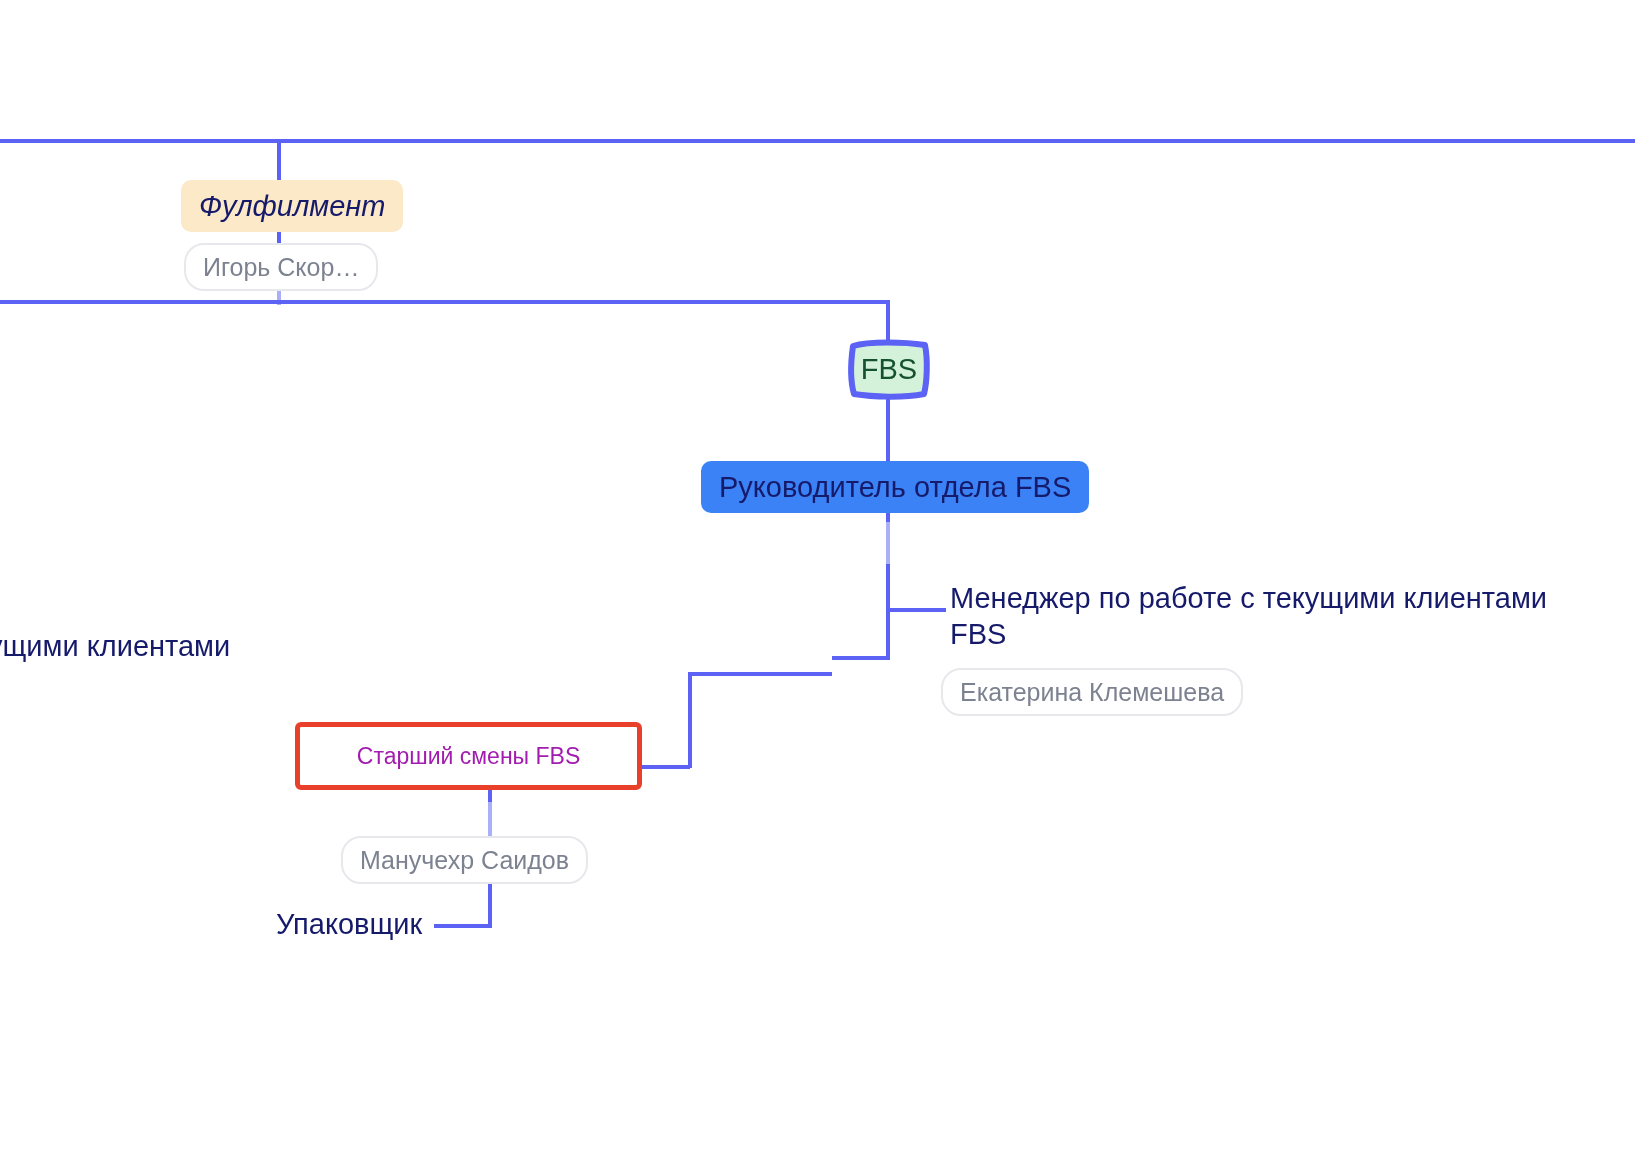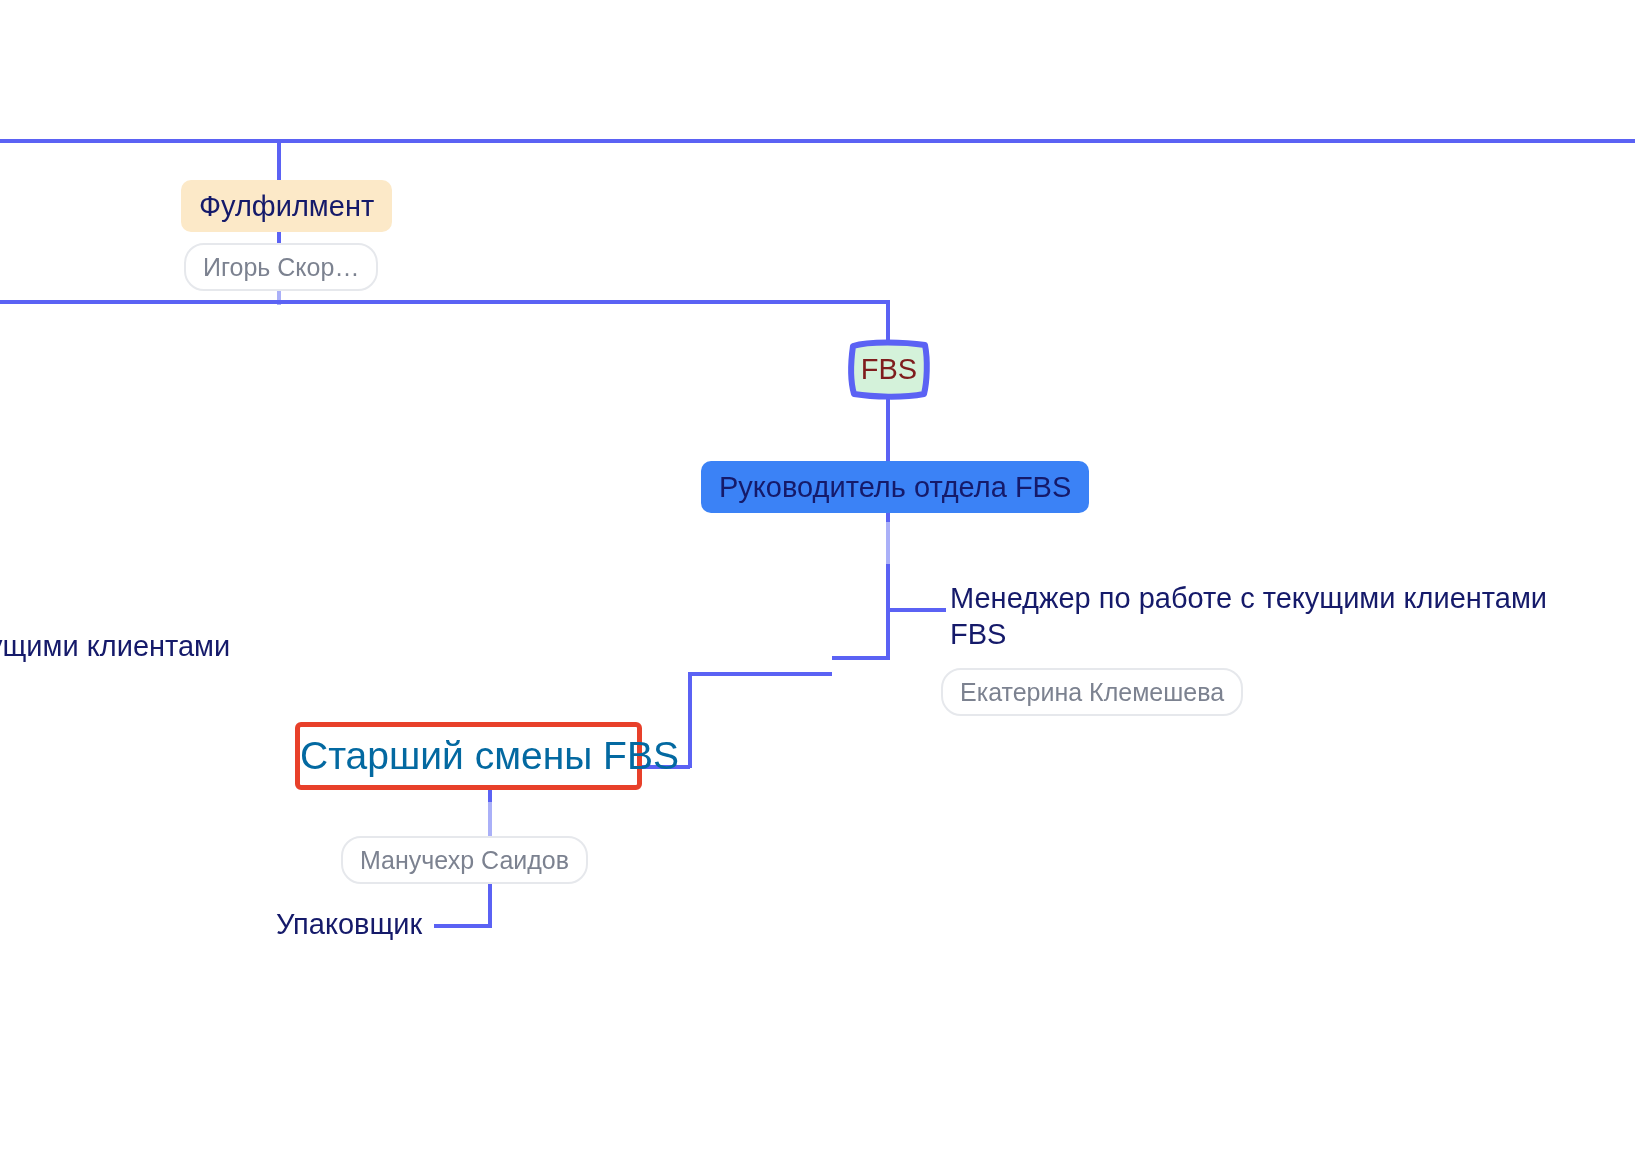--- a/index.html
+++ b/index.html
@@ -62,22 +62,22 @@
     background: #ffffff;
     box-sizing: border-box;
   }
   .selected-box .selected-label {
     position: absolute;
     left: 0;
     right: 0;
     top: 50%;
     transform: translateY(-50%);
     text-align: center;
-    color: #0369a1;
-    font-size: 39px;
+    color: #a21caf;
+    font-size: 23px;
     line-height: 34px;
     white-space: nowrap;
   }
 
   
   .sketch-node {
     position: absolute;
   }
   .sketch-node svg {
     position: absolute;
@@ -85,21 +85,21 @@
     top: 0;
     overflow: visible;
   }
   .sketch-node .sketch-label {
     position: absolute;
     left: 0;
     right: 0;
     top: 50%;
     transform: translateY(-50%);
     text-align: center;
-    color: #7f1d1d;
+    color: #14532d;
     font-size: 29px;
     line-height: 34px;
     white-space: nowrap;
   }
 
   
   .person {
     position: absolute;
     background: #ffffff;
     border: 2px solid #e6e8ec;
@@ -143,21 +143,21 @@
   <div class="edge h" style="left:688px; top:672px; width:144px;"></div>
 
   <div class="edge h" style="left:634px; top:765px; width:56px;"></div>
 
   <div class="edge v faded" style="left:488px; top:790px; height:58px;"></div>
   <div class="edge v" style="left:488px; top:790px; height:12px;"></div>
 
   <div class="edge v" style="left:488px; top:848px; height:80px;"></div>
   <div class="edge h" style="left:434px; top:924px; width:56px;"></div>
 
-  <div class="chip orange" style="left:181px; top:180px;">Фулфилмент</div>
+  <div class="chip orange" style="left:181px; top:180px;font-style:italic;">Фулфилмент</div>
   <div class="person" style="left:184px; top:243px;">Игорь Скор…</div>
 
   <div class="sketch-node" style="left:847px; top:338px; width:84px; height:62px;">
     <svg width="84" height="62" viewBox="0 0 84 62">
       <path d="M6,8 C22,3 58,4 78,7 C81,22 80,44 77,56 C56,60 26,59 7,56 C3,42 4,22 6,8 Z" fill="#d4f2da" stroke="#5b62f4" stroke-width="6" stroke-linejoin="round" stroke-linecap="round"></path>
     </svg>
     <span class="sketch-label">FBS</span>
   </div>
 
   <div class="chip green" style="left:701px; top:461px;">Руководитель отдела FBS</div>

